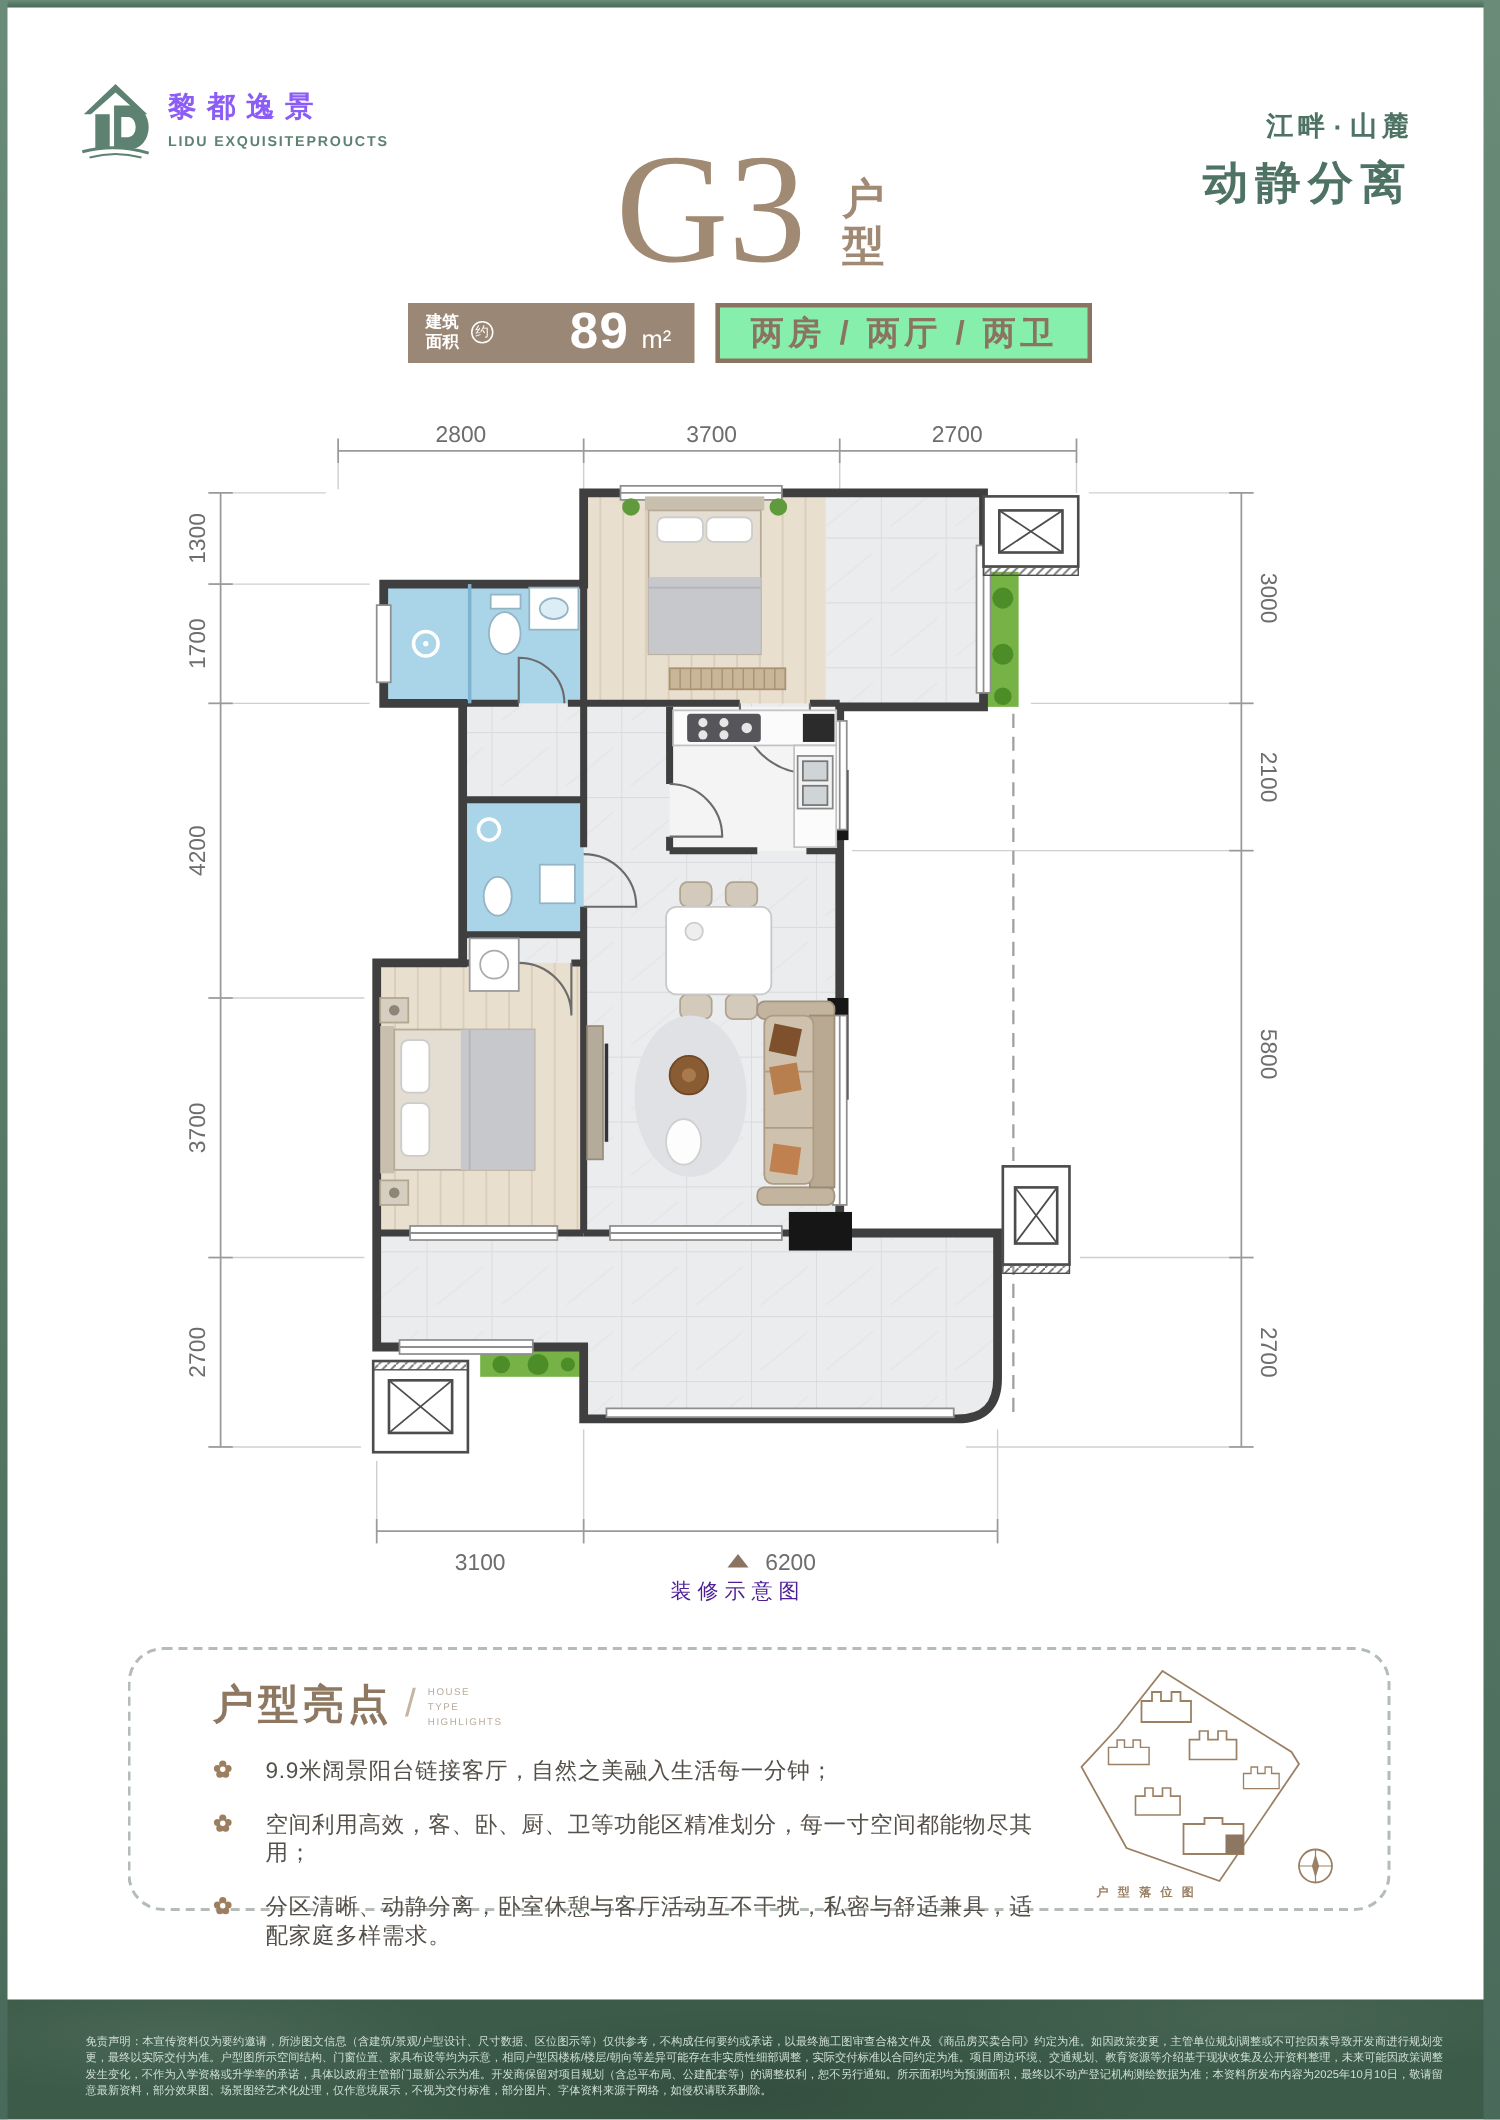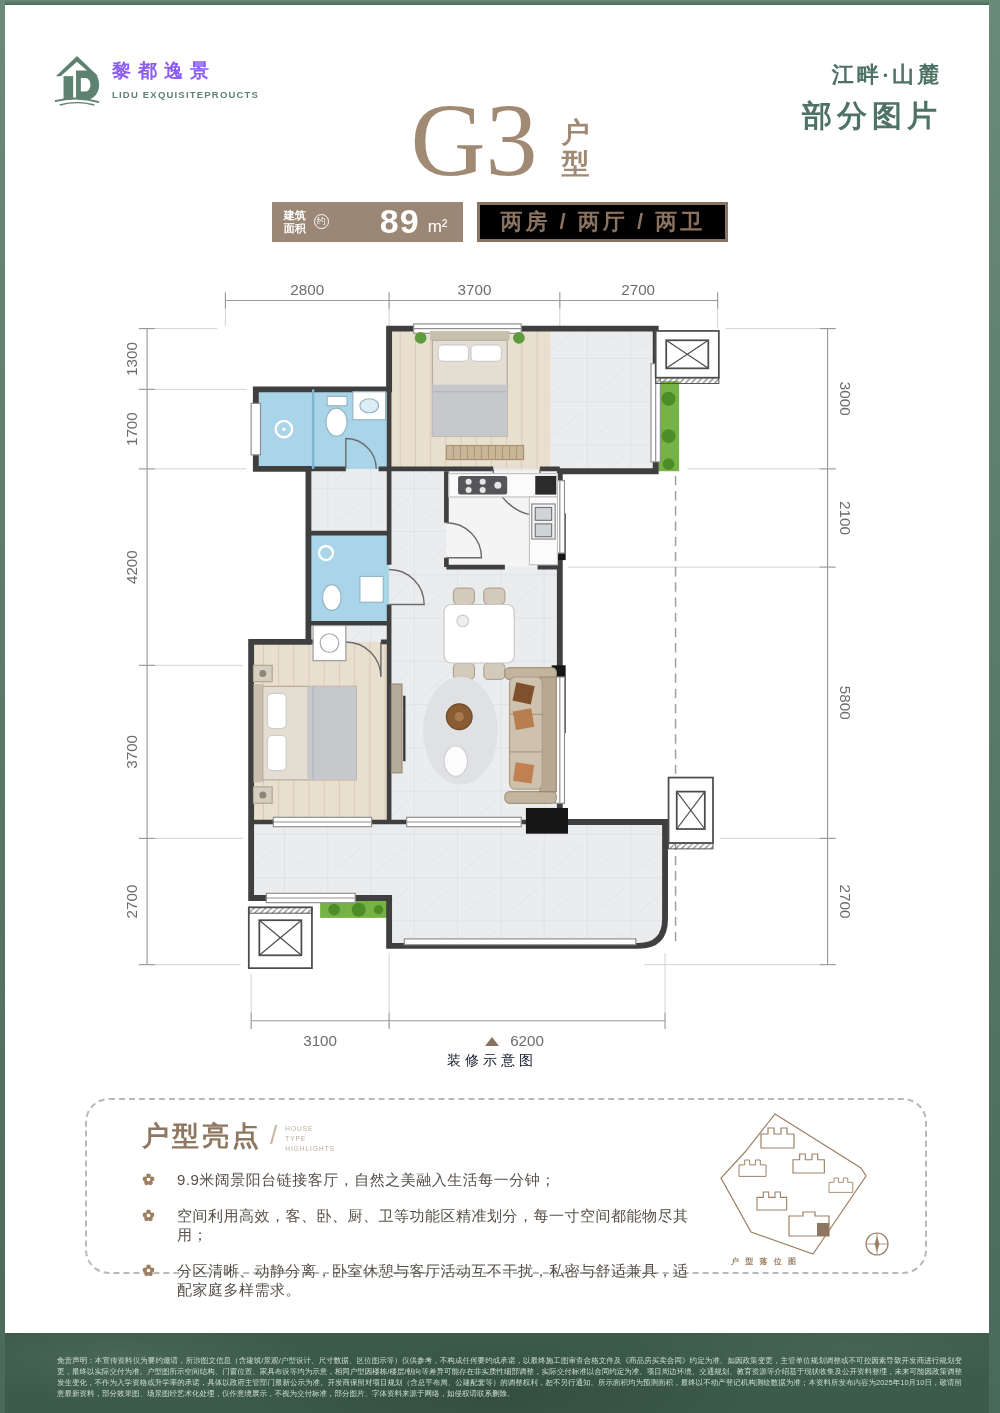--- a/index.html
+++ b/index.html
@@ -11,41 +11,41 @@
   .edge.top { left:0; top:0; width:100%; height:5px; }
   .edge.left { left:0; top:0; width:5px; height:100%; }
   .edge.right { right:0; top:0; width:11px; height:100%; }
 
   
   .logo { position:absolute; left:52px; top:52px; display:flex; align-items:flex-start; gap:10px; }
   .logo-txt { padding-top:6px; }
   .logo-cn { font-size:19px; font-weight:bold; color:#8b5cf6; letter-spacing:7px; }
   .logo-en { font-size:9.5px; color:#5d8272; letter-spacing:1.2px; margin-top:5px; font-weight:bold;text-align:right; }
   .slogan { position:absolute; right:58px; top:60px; text-align:right; color:#4e7263; }
-  .slogan-1 { font-size:22px; letter-spacing:3px; font-family:Liberation Serif, serif; font-weight:bold; }
+  .slogan-1 { font-size:18px; letter-spacing:3px; font-family:Liberation Mono, monospace; font-weight:bold;margin-top:12px; }
   .slogan-2 { font-size:30px; letter-spacing:5px; margin-top:6px; font-family:"Liberation Serif", serif; font-weight:bold; }
 
   
   .title-wrap { position:absolute; left:0; top:92px; width:100%; text-align:center; }
   .title-row { display:inline-flex; align-items:flex-end; gap:24px; }
   .title-code { font-family:"Liberation Serif", serif; font-size:104px; line-height:0.92; color:#a18a74; font-weight:normal; }
   .title-suffix { display:flex; flex-direction:column; color:#a18a74; font-size:28px; line-height:1.1; padding-bottom:8px; font-weight:bold; }
   .badge-row { margin-top:14px; display:inline-flex; align-items:stretch; gap:14px; height:40px; }
   .badge-area { background:#9b8775; color:#fff; display:flex; align-items:center; gap:8px; padding:0 16px 0 12px; }
   .area-lbl { font-size:11px; line-height:1.15; text-align:left; font-weight:bold; }
   .area-approx { width:15px; height:15px; border:1px solid #fff; border-radius:50%; font-size:9px; display:flex; align-items:center; justify-content:center; }
   .area-val { font-size:34px; font-weight:bold; letter-spacing:1px;margin-left:43px; }
   .area-unit { font-size:17px; align-self:flex-end; padding-bottom:5px; }
-  .badge-layout { border:3px solid #8a7360; color:#8a7360; font-size:22px; font-weight:bold; display:flex; align-items:center; padding:0 20px; letter-spacing:3px; background:#000000; }
+  .badge-layout { border:3px solid #8a7360; color:#8a7360; font-size:22px; font-weight:bold; display:flex; align-items:center; padding:0 20px; letter-spacing:3px; background:#86efac; }
 
   
   .plan { position:absolute; left:112px; top:272px; width:760px; height:796px; }
   .plan svg { width:100%; height:100%; }
   .plan text { font-family:"Liberation Sans", sans-serif; font-size:13px; fill:#6d6d6d; }
-  .plan-caption { position:absolute; left:112px; top:1032px; width:760px; text-align:center; color:#0f172a; }
+  .plan-caption { position:absolute; left:112px; top:1032px; width:760px; text-align:center; color:#4c1d95; }
   .plan-caption .tri { display:inline-block; width:0; height:0; border-left:7px solid transparent; border-right:7px solid transparent; border-bottom:9px solid #8a7360; }
   .plan-caption .cap { font-size:14px; letter-spacing:4px; margin-top:2px; }
 
   
   .hl-box { position:absolute; left:85px; top:1098px; width:842px; height:176px; border:2px dashed #b3bcb5; border-radius:24px; }
   .hl-inner { position:absolute; left:55px; top:18px; width:560px; }
   .hl-title-row { display:flex; align-items:flex-start; gap:8px; }
   .hl-title { font-size:27px; font-weight:bold; color:#8f7862; letter-spacing:3px; }
   .hl-slash { font-size:26px; color:#c3b5a2; font-weight:lighter; margin-top:2px; }
   .hl-sub { font-size:6.5px; color:#b9ac9b; letter-spacing:1px; line-height:1.5; margin-top:6px; }
@@ -81,21 +81,21 @@
         <path d="M8,54 Q26,49 44,54" stroke="#5d8272" stroke-width="1.4" fill="none"></path>
       </svg>
     </span>
     <span class="logo-txt">
       <div class="logo-cn">黎都逸景</div>
       <div class="logo-en">LIDU EXQUISITEPROUCTS</div>
     </span>
   </div>
   <div class="slogan">
     <div class="slogan-1">江畔·山麓</div>
-    <div class="slogan-2">部分图片</div>
+    <div class="slogan-2">动静分离</div>
   </div>
 
   <div class="title-wrap">
     <div class="title-row">
       <span class="title-code">G3</span>
       <span class="title-suffix">
         <span>户</span>
         <span>型</span>
       </span>
     </div>

